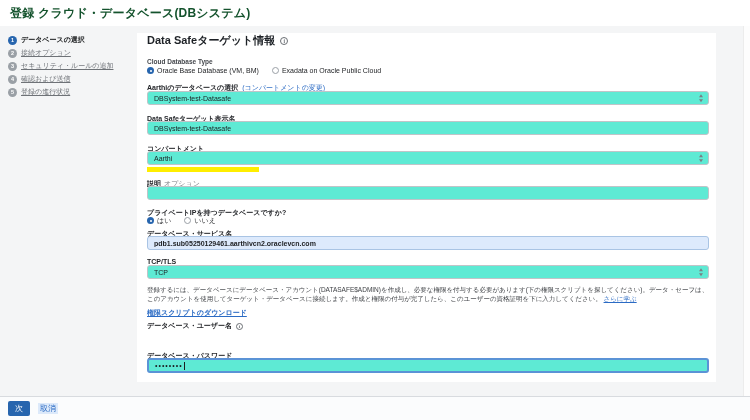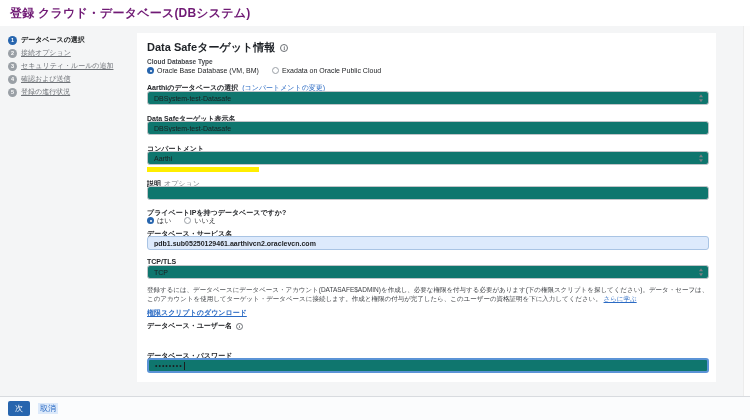--- a/index.html
+++ b/index.html
@@ -1,47 +1,47 @@
 <!DOCTYPE html>
 <html><head>
 <meta charset="utf-8">
 <style>
   * { margin:0; padding:0; box-sizing:border-box; }
   html,body { width:750px; height:420px; background:#fff; font-family:"Liberation Sans","DejaVu Sans",sans-serif; }
   .screen { position:relative; width:750px; height:420px; background:#fff; overflow:hidden; }
 
-  .page-title { position:absolute; left:10px; top:5px; font-size:12px; font-weight:600; color:#701a75; letter-spacing:.2px; }
+  .page-title { position:absolute; left:10px; top:5px; font-size:12px; font-weight:600; color:#14532d; letter-spacing:.2px; }
 
   .bg-gray { position:absolute; left:0; top:26px; width:750px; height:394px; background:#f4f5f6; }
   .right-strip { position:absolute; right:0; top:26px; width:7px; height:370px; background:#fdfdfd; border-left:1px solid #ececec; }
 
   
   .sidebar { position:absolute; left:8px; top:34px; width:126px; }
   .step { display:flex; align-items:center; height:12px; margin-bottom:1px; cursor:pointer; }
   .step-circle { width:9px; height:9px; min-width:9px; border-radius:50%; background:#9aa0a6; color:#fff;
                  font-size:5.5px; font-weight:700; display:flex; align-items:center; justify-content:center; margin-right:4px; }
   .step.active .step-circle { background:#2765ae; }
   .step-label { font-size:7px; color:#6e7277; text-decoration:underline; white-space:nowrap; }
   .step.active .step-label { color:#16181a; font-weight:700; text-decoration:none; }
 
   
   .panel { position:absolute; left:137px; top:33px; width:579px; height:349px; background:#fff; }
-  .panel-title-row { position:absolute; left:10px; top:7px; display:flex; align-items:center; }
+  .panel-title-row { position:absolute; left:10px; top:0; display:flex; align-items:center; }
   .panel-title { font-size:11px; font-weight:600; color:#1d2126; }
   .info-icon { display:inline-flex; align-items:center; justify-content:center; width:8px; height:8px;
                border:1px solid #6b6f74; border-radius:50%; color:#6b6f74; font-size:5.5px; font-weight:700;
                margin-left:5px; font-family:"Liberation Serif",serif; }
   .info-icon.sm { width:7px; height:7px; font-size:5px; margin-left:4px; }
 
   .field-label { position:absolute; left:10px; font-size:7px; font-weight:700; color:#24262a; display:flex; align-items:center; }
   .field-label .optional { font-weight:400; color:#7a7e83; margin-left:3px; }
   .small-label { position:absolute; left:10px; font-size:6.5px; font-weight:600; color:#46494e; }
 
   .field-box { position:absolute; left:10px; width:562px; height:14px; border:1px solid #c0c4c8; border-radius:3px;
-               background:#0f766e; display:flex; align-items:center; padding:0 6px; font-size:7px; color:#1c1e21; }
+               background:#5eead4; display:flex; align-items:center; padding:0 6px; font-size:7px; color:#1c1e21; }
   input.field-box { outline:none; }
   .select-box { cursor:pointer; }
   .stepper { position:absolute; right:5px; top:50%; transform:translateY(-50%); display:flex; flex-direction:column; gap:1.5px; }
   .tri-up { width:0; height:0; border-left:2.5px solid transparent; border-right:2.5px solid transparent; border-bottom:3px solid #7a7e83; }
   .tri-down { width:0; height:0; border-left:2.5px solid transparent; border-right:2.5px solid transparent; border-top:3px solid #7a7e83; }
 
   .radio-row { position:absolute; left:10px; display:flex; align-items:center; height:9px; }
   .radio { width:7px; height:7px; min-width:7px; border-radius:50%; border:1px solid #9aa0a6; background:#fff; display:inline-block; position:relative; cursor:pointer; }
   .radio.selected { border:none; background:#2765ae; }
   .radio.selected::after { content:""; position:absolute; left:2.5px; top:2.5px; width:2px; height:2px; border-radius:50%; background:#fff; }

